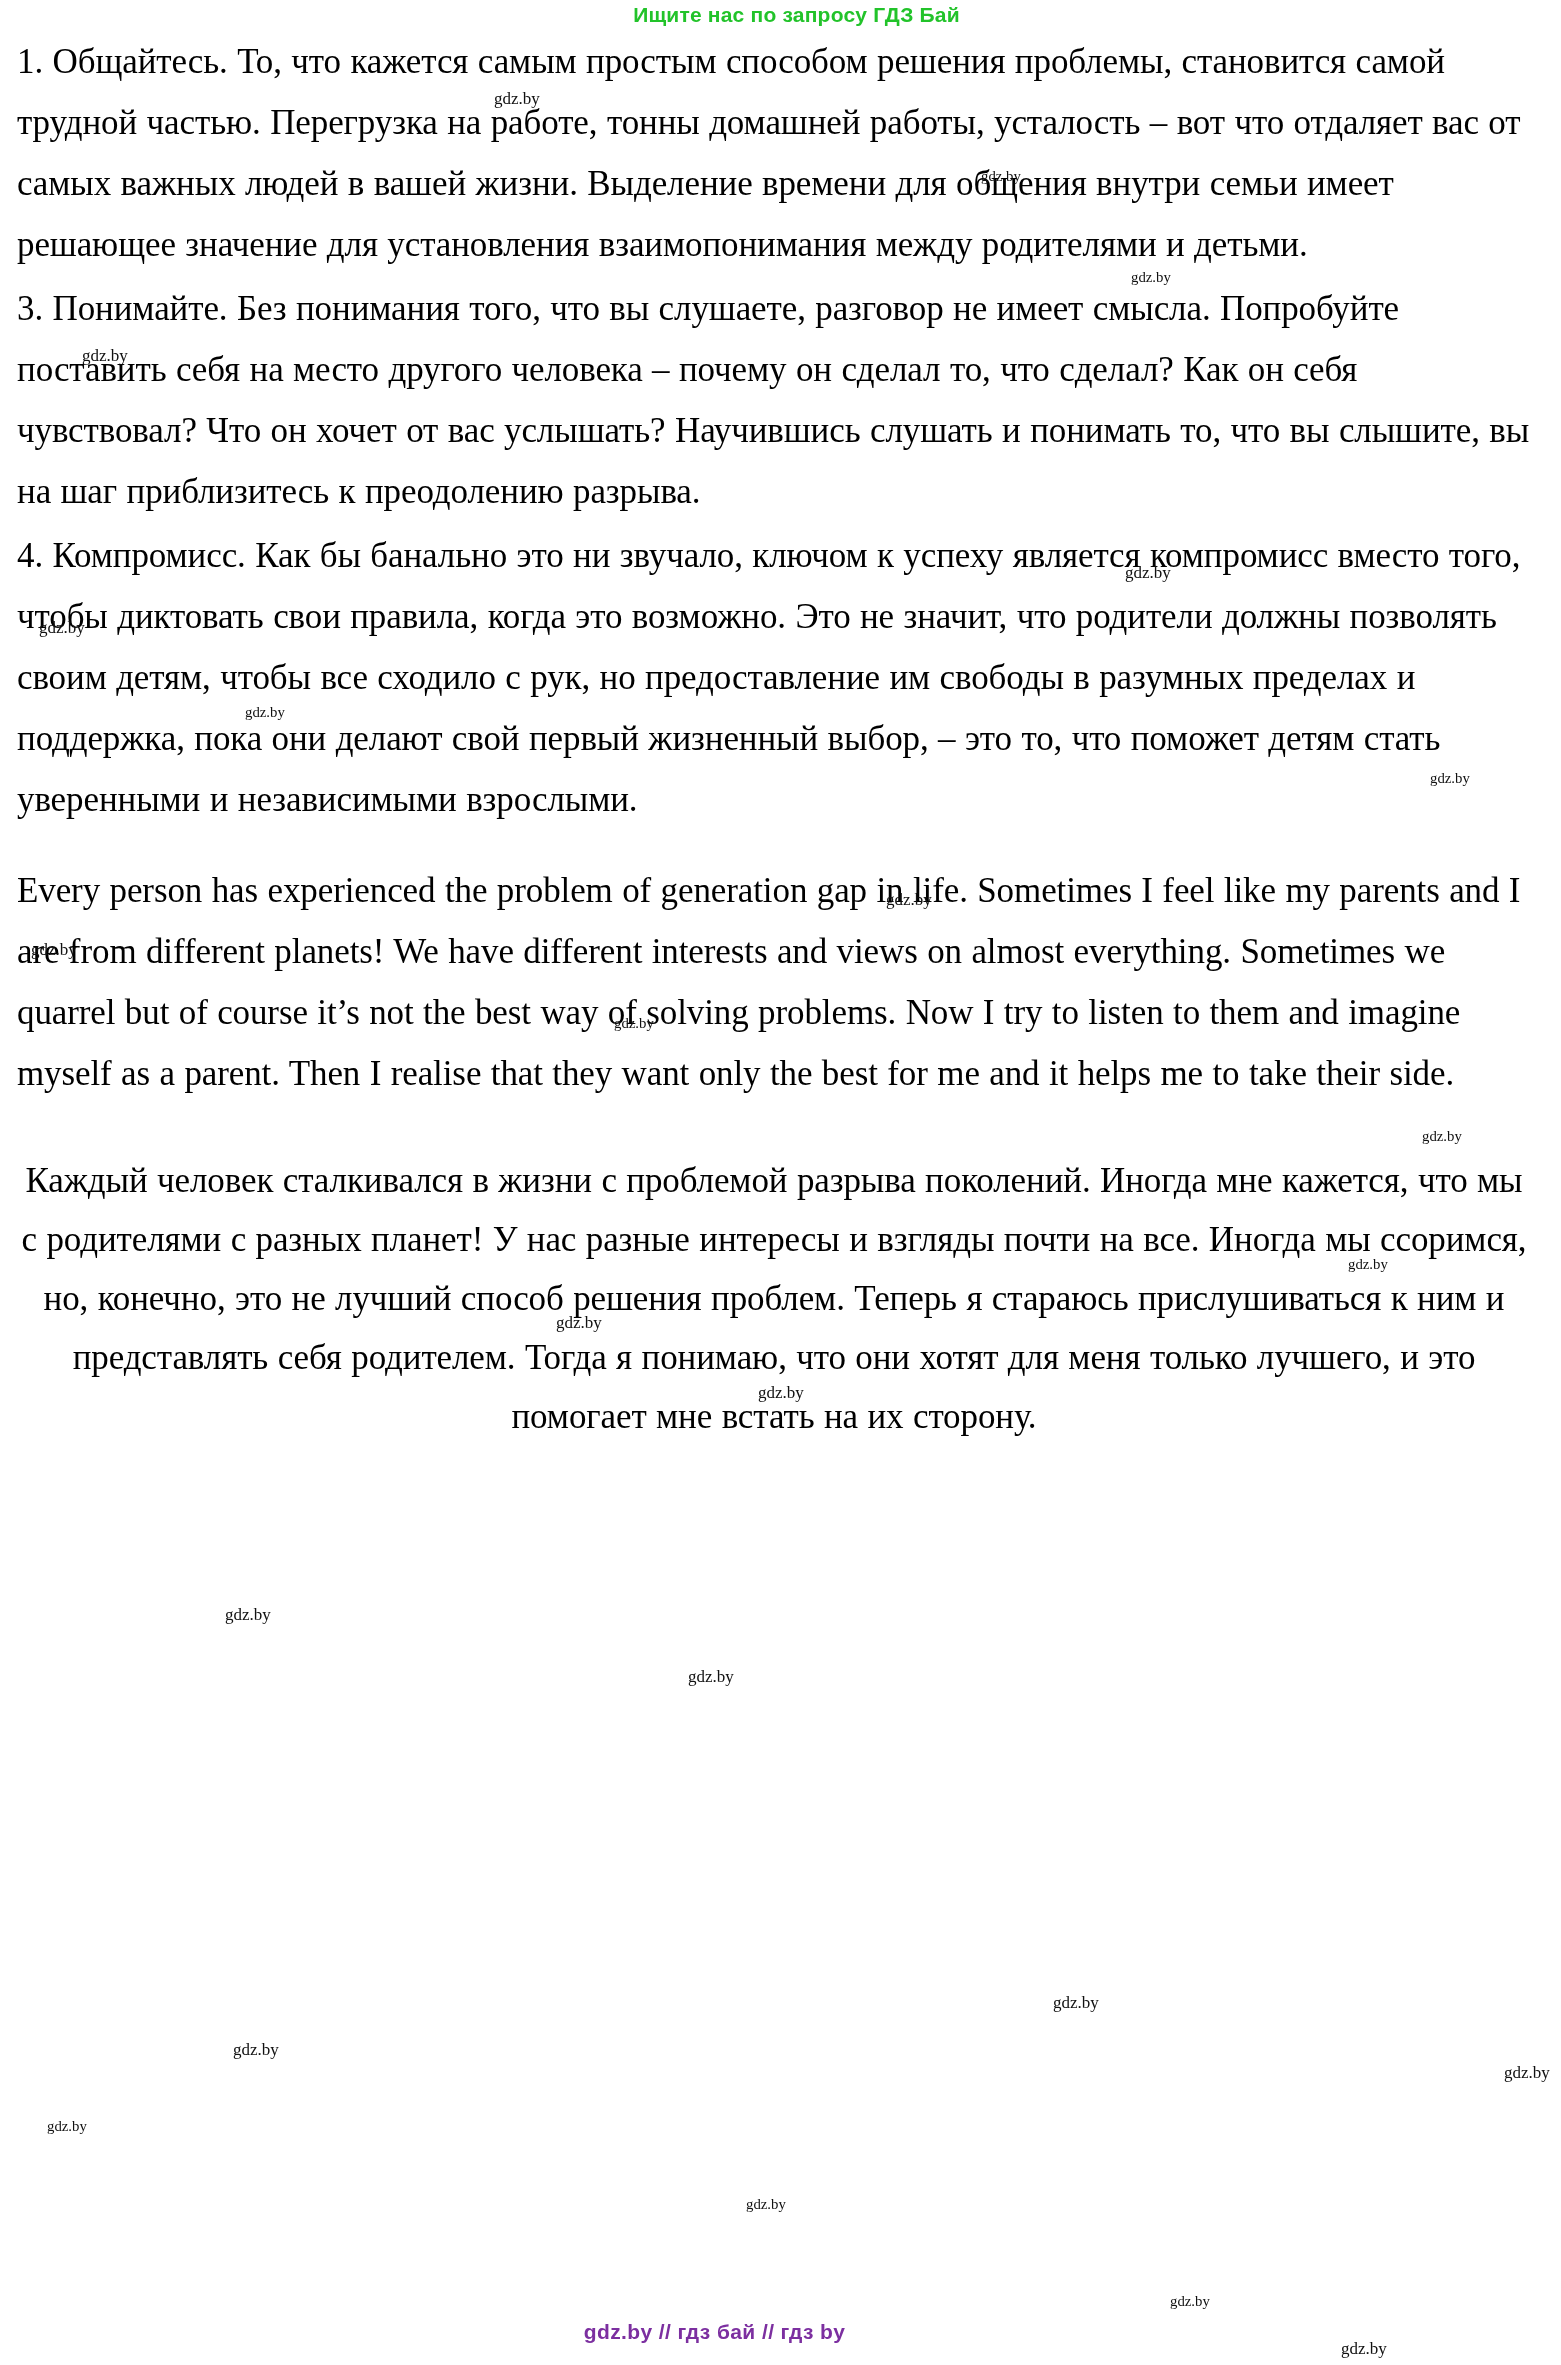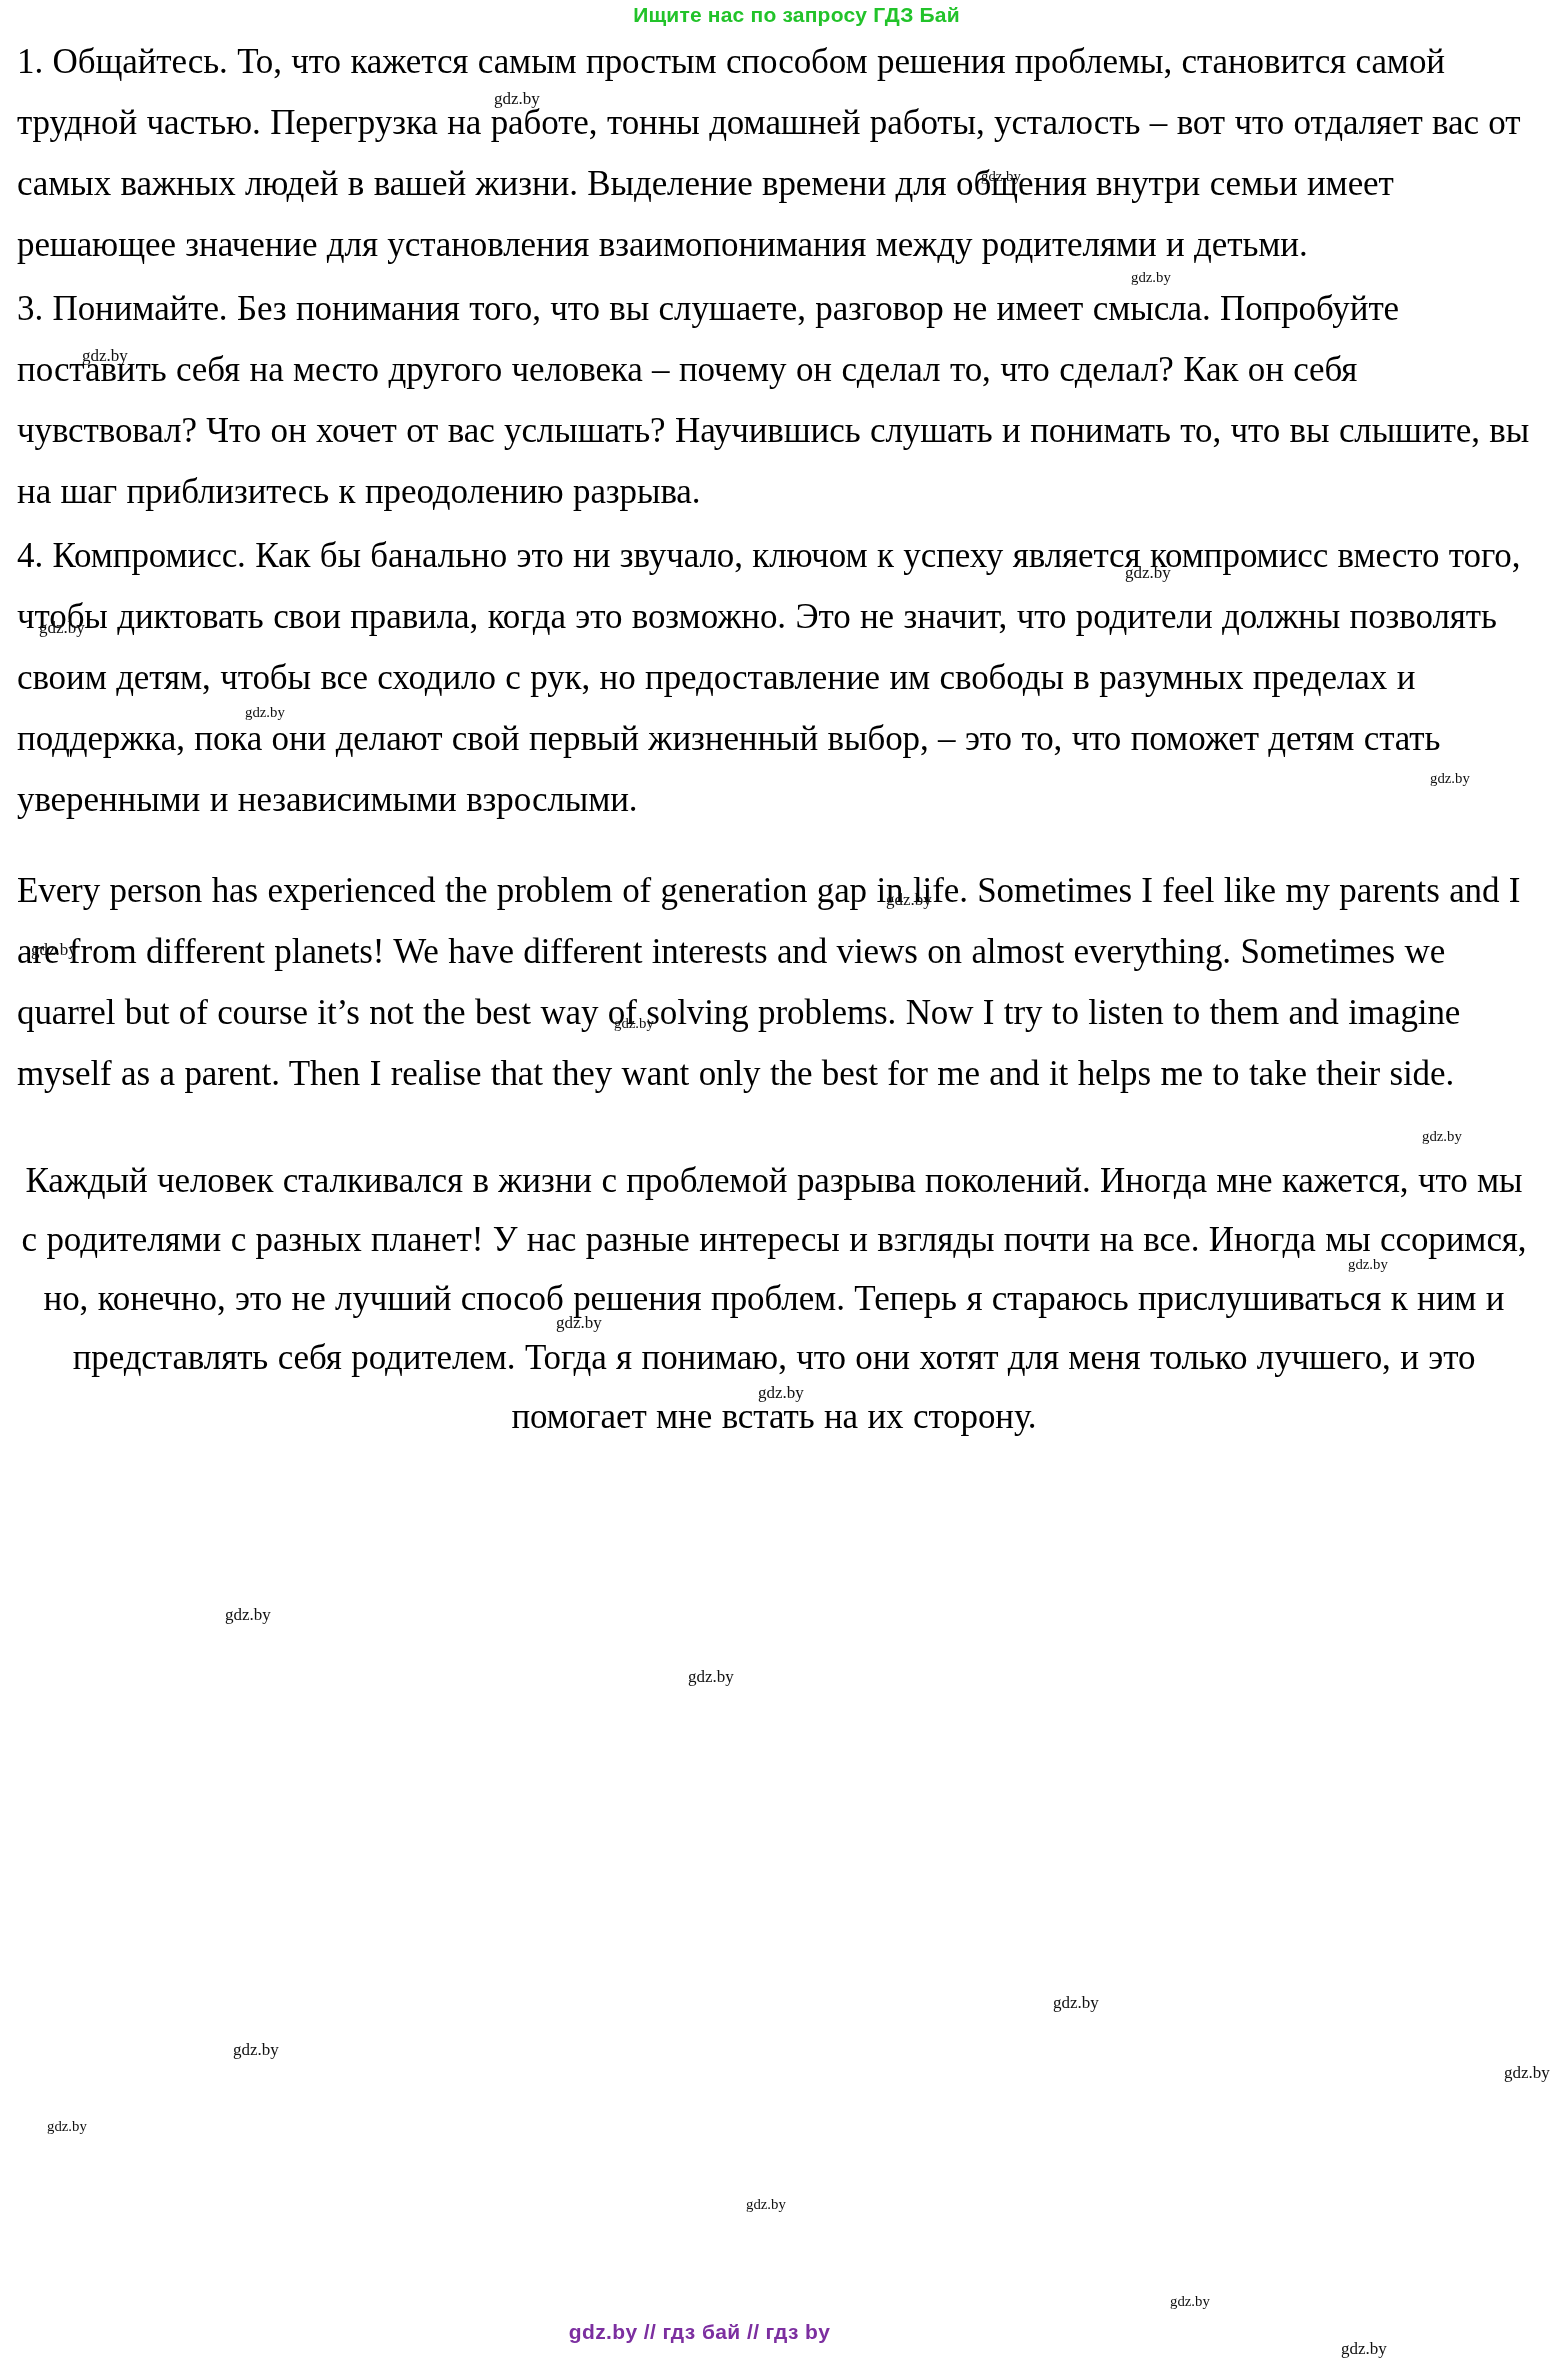--- a/index.html
+++ b/index.html
@@ -72,21 +72,21 @@
     color: #111111;
     white-space: nowrap;
     pointer-events: none;
     margin-top: 28px;
   }
   .wm.sm { font-size: 14.8px; }
 
   
   .footer-line {
     position: absolute;
-    left: 1px;
+    left: 16px;
     width: 1397px;
     text-align: center;
     font-family: "Liberation Sans", sans-serif;
     font-weight: bold;
     font-size: 21px;
     letter-spacing: 0.4px;
   }
 </style>
 </head>
 <body>

